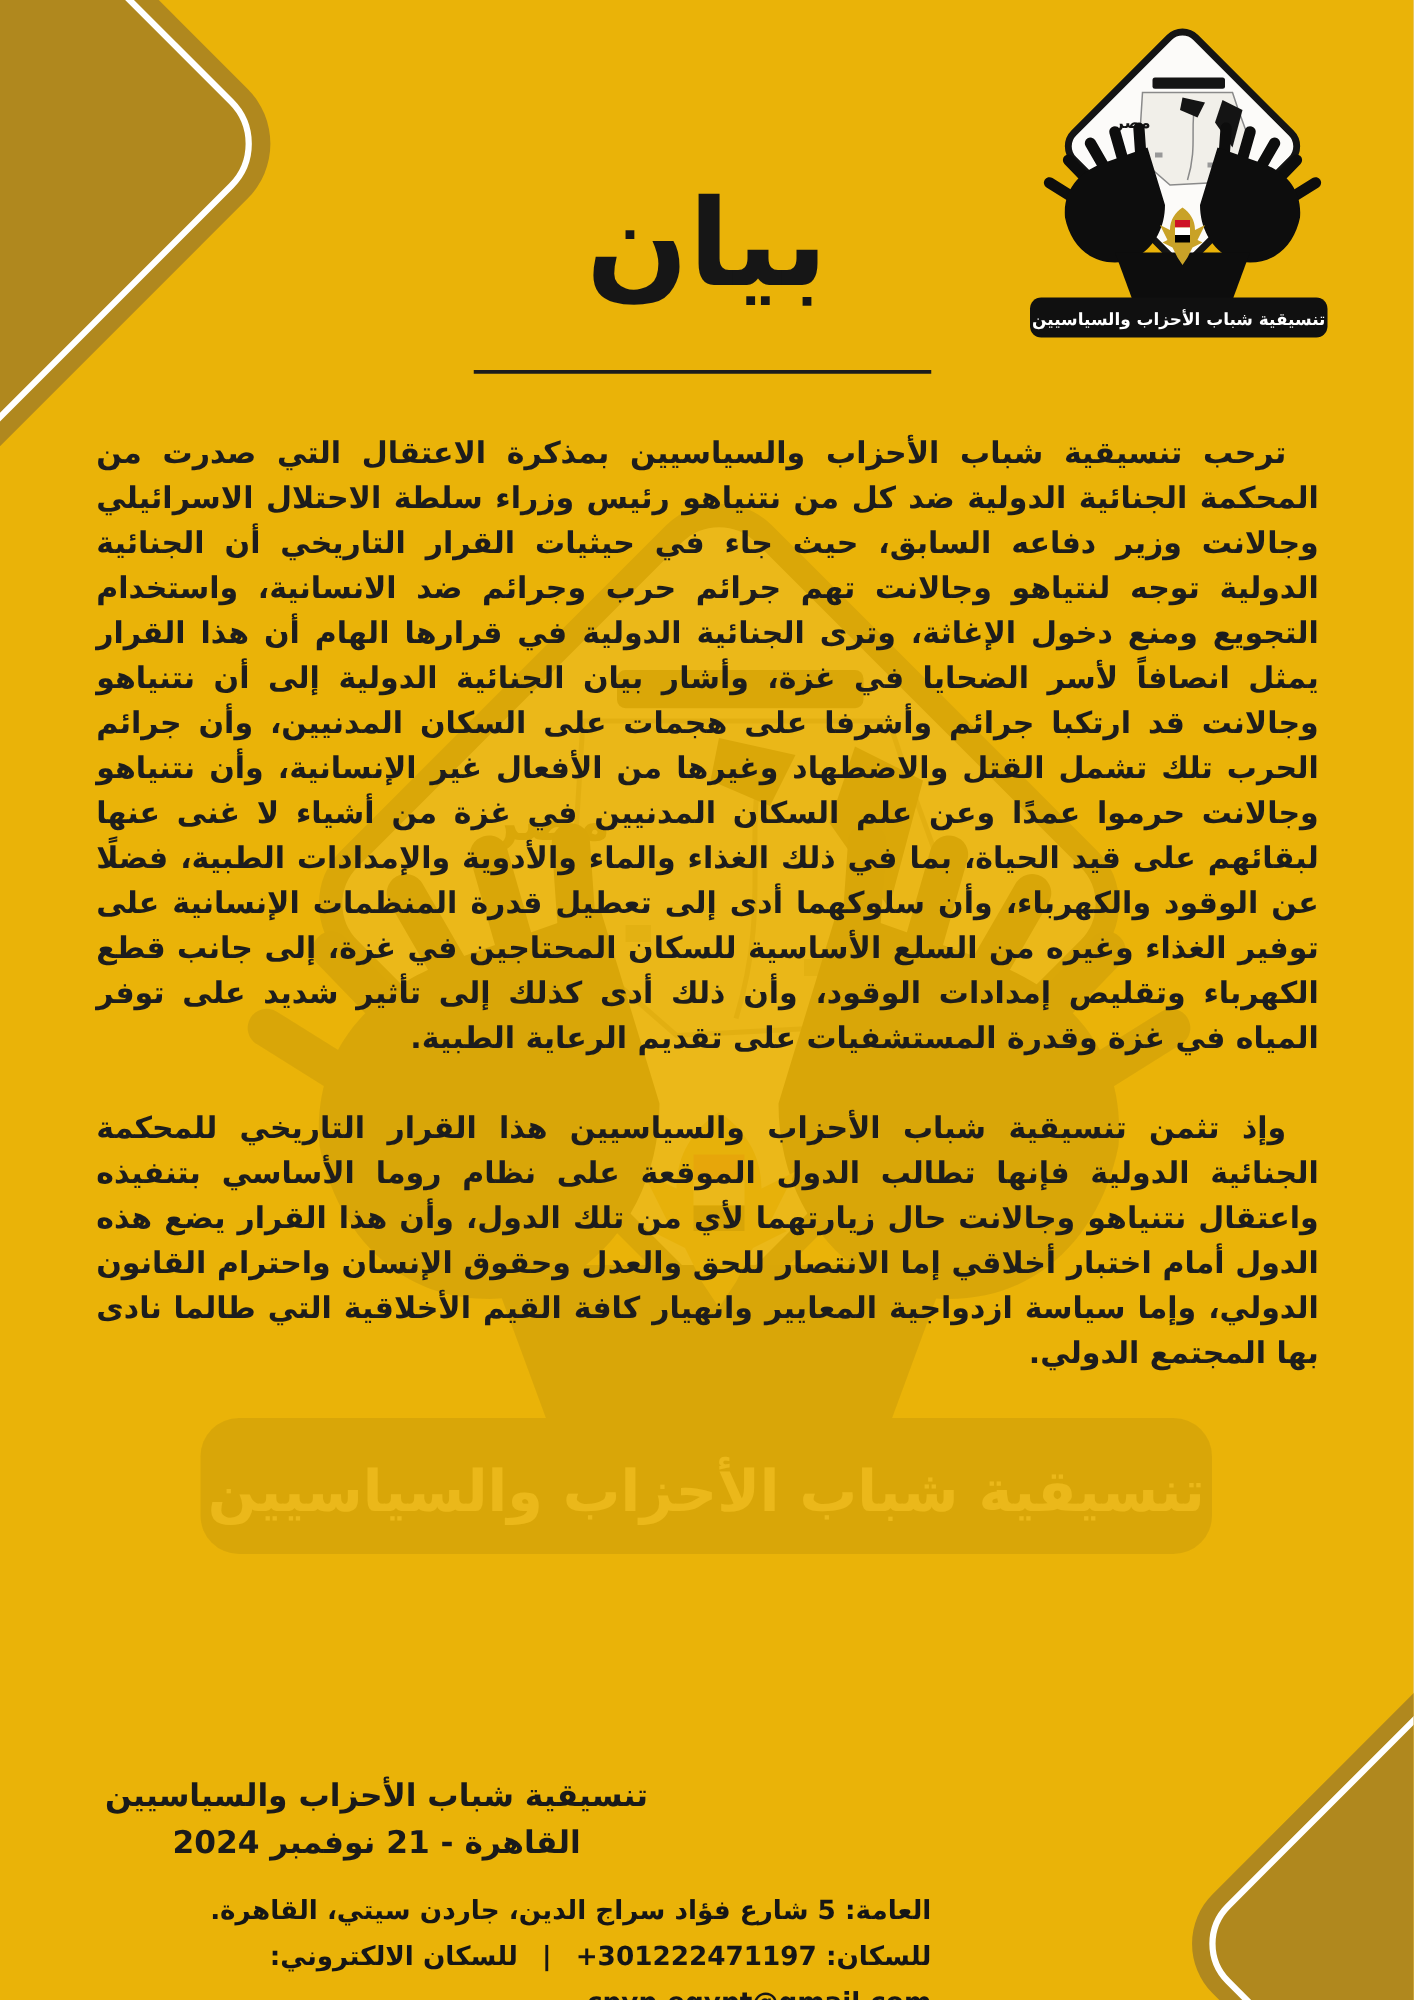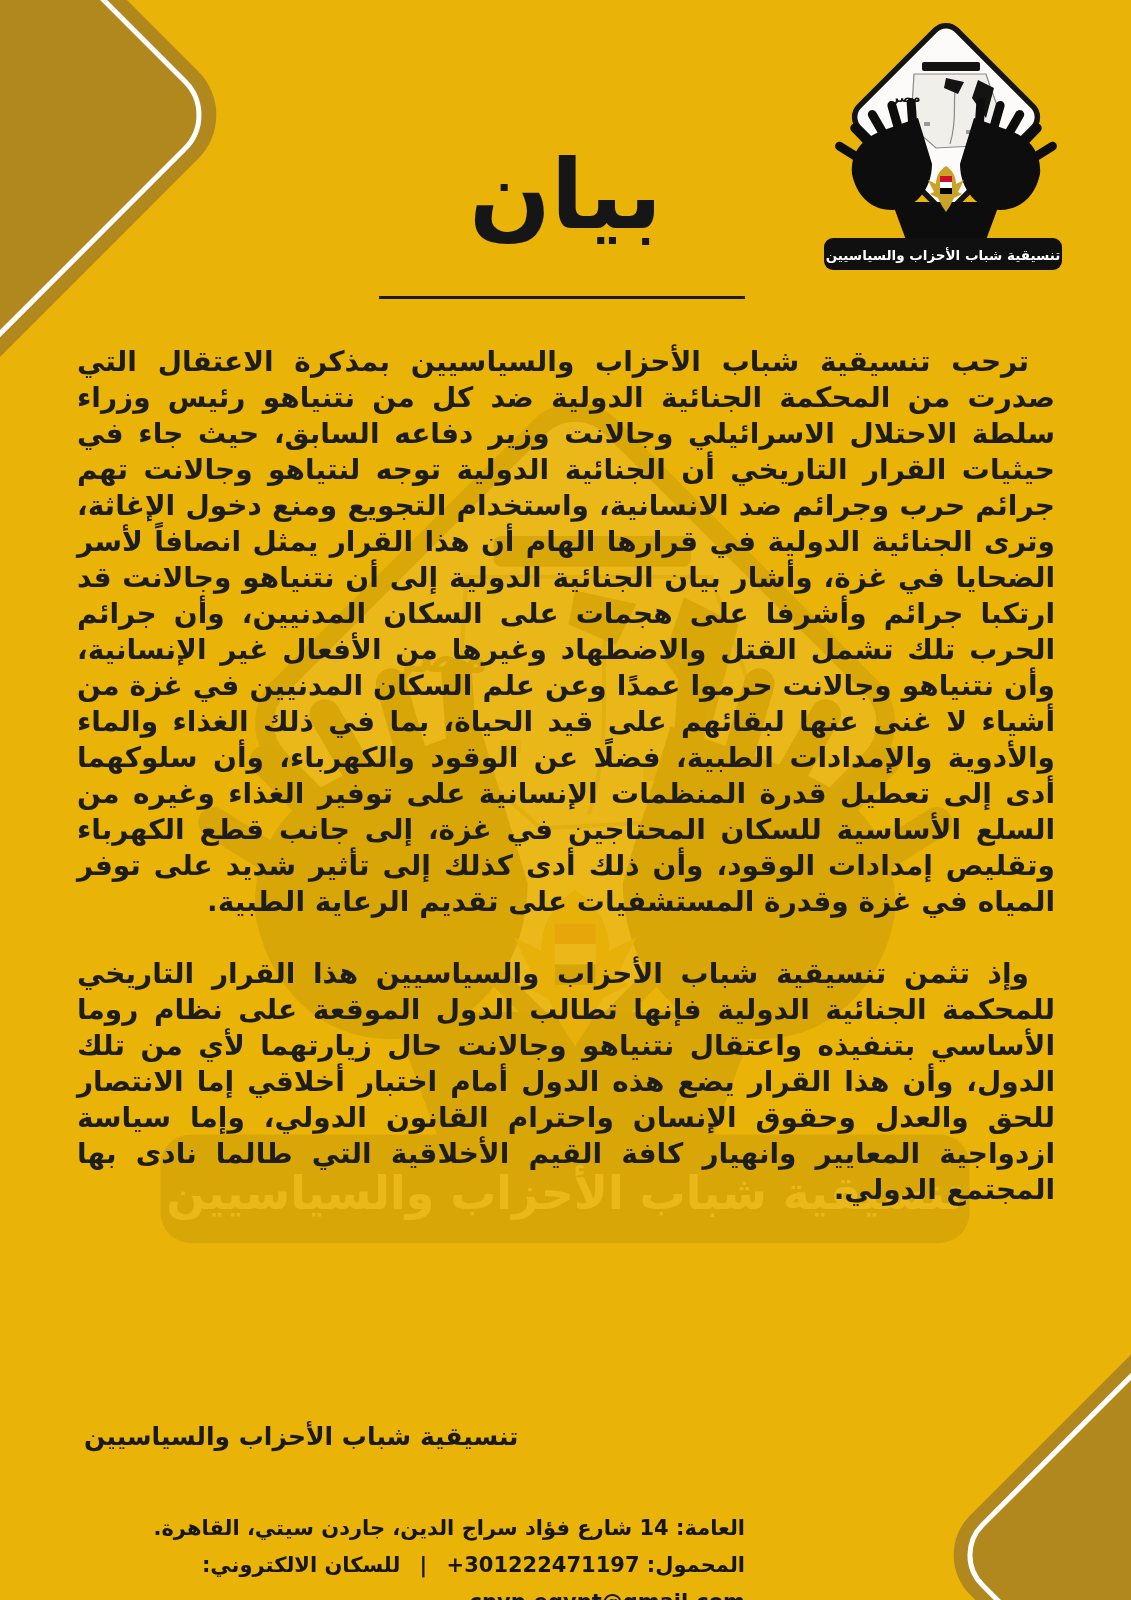--- a/index.html
+++ b/index.html
@@ -36,21 +36,21 @@
     position:absolute;left:0;right:0;top:138px;margin:0;
     text-align:center;font-size:96px;font-weight:bold;color:#161616;line-height:1.2;
   }
   .divider{
     position:absolute;left:379px;top:296px;width:366px;height:3px;background:#1c1c1c;
   }
   
   .content{
     position:absolute;right:76px;left:77px;top:344px;
     direction:rtl;text-align:justify;
-    font-size:28px;line-height:36px;font-weight:bold;color:#1d1d1d;
+    font-size:24px;line-height:36px;font-weight:bold;color:#1d1d1d;
   }
   .content p{margin:0 0 36px 0;text-indent:26px;}
   
   .signature{
     position:absolute;left:84px;top:1418px;direction:rtl;text-align:center;
     font-size:25px;line-height:37px;font-weight:bold;color:#1a1a1a;
   }
   
   .footer{
     position:absolute;right:386px;top:1510px;width:700px;direction:rtl;text-align:right;
@@ -137,29 +137,30 @@
   <h1 class="title">بيان</h1>
   <div class="divider"></div>
 
   <div class="content">
     <p>ترحب تنسيقية شباب الأحزاب والسياسيين بمذكرة الاعتقال التي صدرت من المحكمة الجنائية الدولية ضد كل من نتنياهو رئيس وزراء سلطة الاحتلال الاسرائيلي وجالانت وزير دفاعه السابق، حيث جاء في حيثيات القرار التاريخي أن الجنائية الدولية توجه لنتياهو وجالانت تهم جرائم حرب وجرائم ضد الانسانية، واستخدام التجويع ومنع دخول الإغاثة، وترى الجنائية الدولية في قرارها الهام أن هذا القرار يمثل انصافاً لأسر الضحايا في غزة، وأشار بيان الجنائية الدولية إلى أن نتنياهو وجالانت قد ارتكبا جرائم وأشرفا على هجمات على السكان المدنيين، وأن جرائم الحرب تلك تشمل القتل والاضطهاد وغيرها من الأفعال غير الإنسانية، وأن نتنياهو وجالانت حرموا عمدًا وعن علم السكان المدنيين في غزة من أشياء لا غنى عنها لبقائهم على قيد الحياة، بما في ذلك الغذاء والماء والأدوية والإمدادات الطبية، فضلًا عن الوقود والكهرباء، وأن سلوكهما أدى إلى تعطيل قدرة المنظمات الإنسانية على توفير الغذاء وغيره من السلع الأساسية للسكان المحتاجين في غزة، إلى جانب قطع الكهرباء وتقليص إمدادات الوقود، وأن ذلك أدى كذلك إلى تأثير شديد على توفر المياه في غزة وقدرة المستشفيات على تقديم الرعاية الطبية.</p>
     <p>وإذ تثمن تنسيقية شباب الأحزاب والسياسيين هذا القرار التاريخي للمحكمة الجنائية الدولية فإنها تطالب الدول الموقعة على نظام روما الأساسي بتنفيذه واعتقال نتنياهو وجالانت حال زيارتهما لأي من تلك الدول، وأن هذا القرار يضع هذه الدول أمام اختبار أخلاقي إما الانتصار للحق والعدل وحقوق الإنسان واحترام القانون الدولي، وإما سياسة ازدواجية المعايير وانهيار كافة القيم الأخلاقية التي طالما نادى بها المجتمع الدولي.</p>
   </div>
 
   <div class="signature">
     <div>تنسيقية شباب الأحزاب والسياسيين</div>
+    <div>القاهرة - 21 نوفمبر 2024</div>
   </div>
 
   <div class="footer">
     <div class="footer-line">
       <span>العامة:</span>
-      <span>14 شارع فؤاد سراج الدين، جاردن سيتي، القاهرة.</span>
+      <span>5 شارع فؤاد سراج الدين، جاردن سيتي، القاهرة.</span>
     </div>
     <div class="footer-line">
-      <span>المحمول:</span>
+      <span>للسكان:</span>
       <span dir="ltr">+301222471197</span>
       <span class="sep">|</span>
       <span>للسكان الالكتروني:</span>
       <span dir="ltr">cpyp.egypt@gmail.com</span>
     </div>
   </div>
 
 </div>
 
 </body></html>

